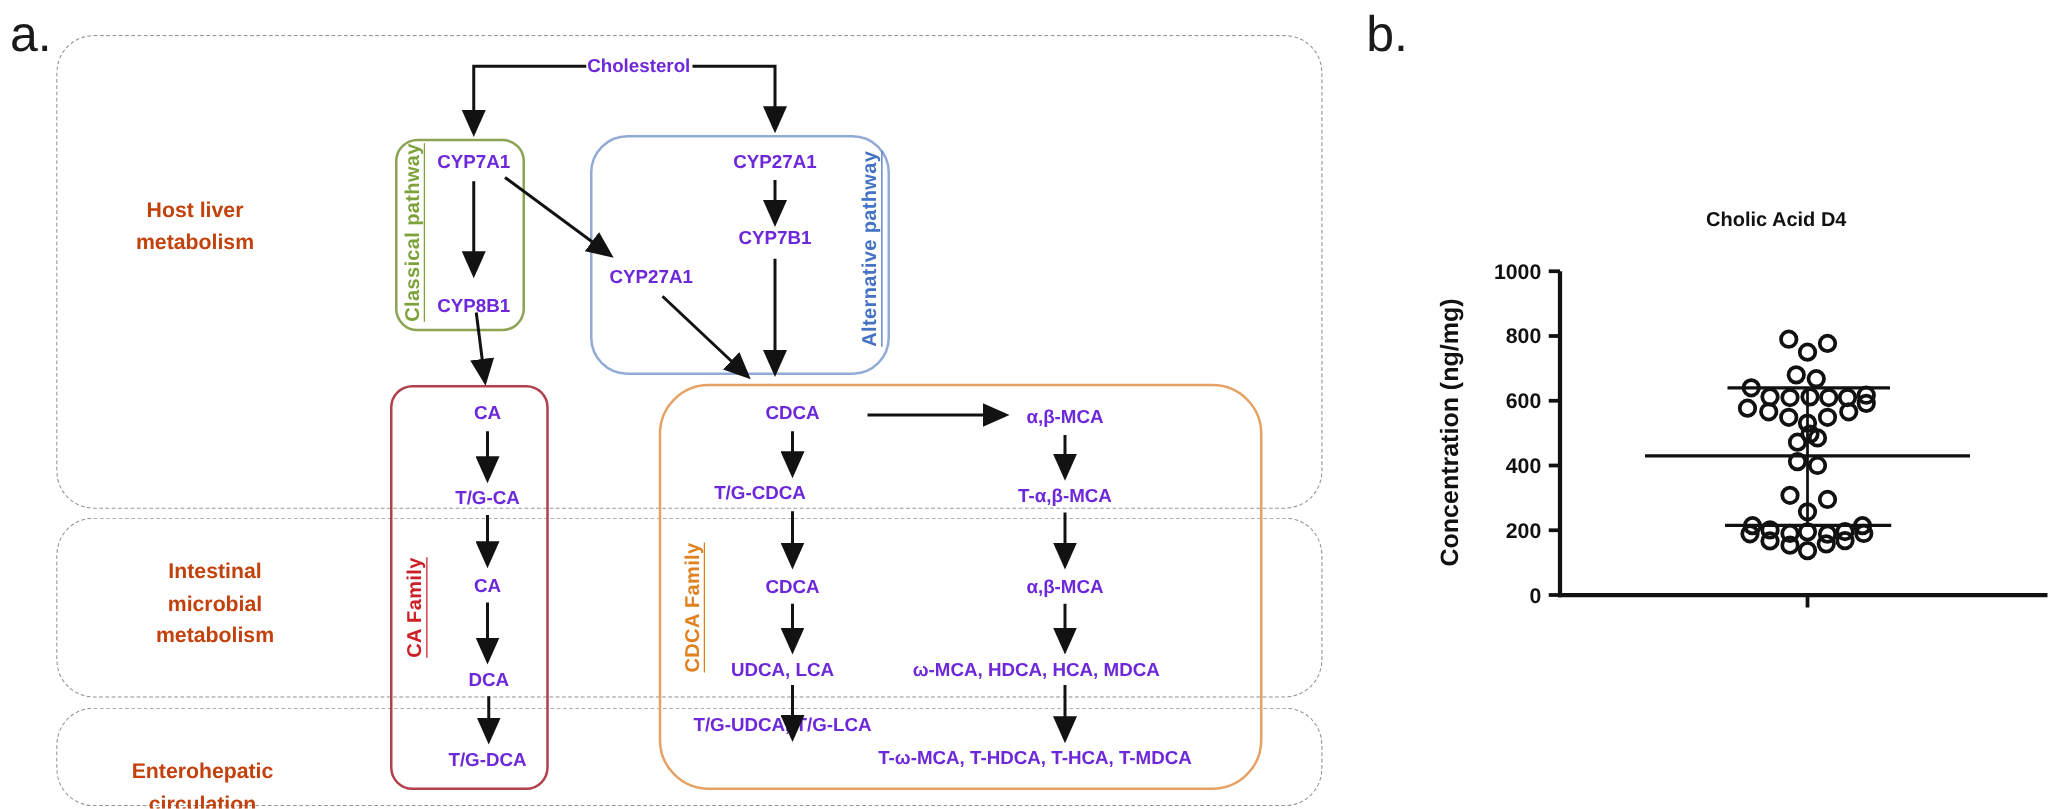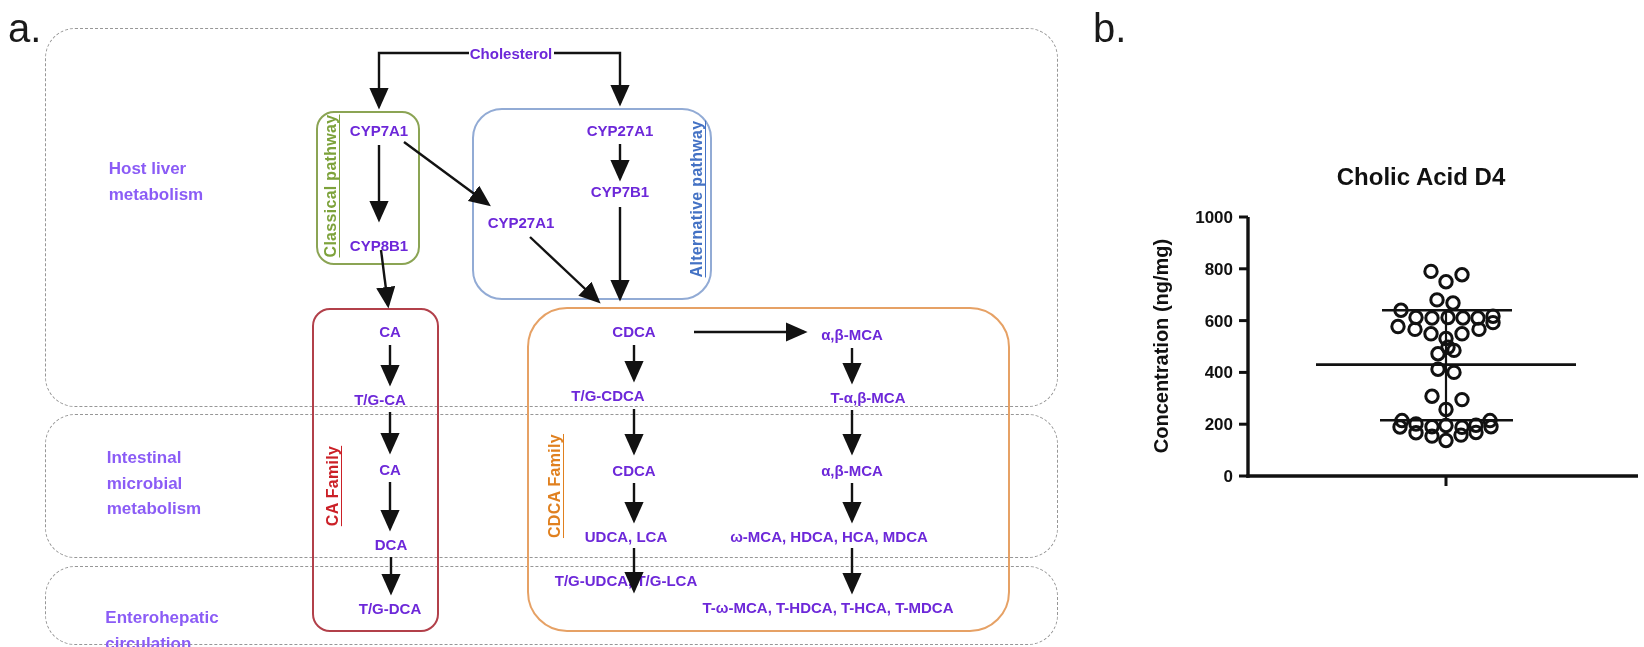--- a/index.html
+++ b/index.html
@@ -1,76 +1,76 @@
 <!DOCTYPE html>
 <html><head>
 <meta charset="utf-8">
 <style>
   html,body{margin:0;padding:0;background:#fff;}
   #stage{position:relative;width:1644px;height:647px;background:#fff;overflow:hidden;
          font-family:"Liberation Sans","DejaVu Sans",sans-serif;}
   .panel-letter{position:absolute;font-size:40px;font-weight:400;color:#1a1a1a;line-height:1;}
   .section{position:absolute;border:1.5px dashed #979797;border-radius:30px;}
-  .section-label{position:absolute;transform:translate(-50%,-50%);text-align:left;
-                 font-size:17px;font-weight:bold;color:#8b5cf6;white-space:pre-line;line-height:1.5;}
+  .section-label{position:absolute;transform:translate(-50%,-50%);text-align:center;
+                 font-size:17px;font-weight:bold;color:#c2410c;white-space:pre-line;line-height:1.5;}
   .pbox{position:absolute;border:2px solid;background:transparent;}
   .vlabel{position:absolute;transform:translate(-50%,-50%) rotate(180deg);
           writing-mode:vertical-rl;font-size:16px;font-weight:bold;
           text-decoration:underline;white-space:nowrap;letter-spacing:.3px;}
   .node{position:absolute;transform:translate(-50%,-50%);font-size:15px;font-weight:bold;
         color:#6d28d9;white-space:nowrap;}
   svg.layer{position:absolute;left:0;top:0;pointer-events:none;}
-  .chart-title{position:absolute;transform:translate(-50%,-50%);font-size:24px;font-weight:bold;color:#111;white-space:nowrap;}
+  .chart-title{position:absolute;transform:translate(-50%,-50%);font-size:16px;font-weight:bold;color:#111;white-space:nowrap;}
   .y-label{position:absolute;transform:translate(-50%,-50%) rotate(-90deg);font-size:20px;
            font-weight:bold;color:#111;white-space:nowrap;}
 </style>
 </head>
 <body>
 
 <div id="stage">
   <div class="panel-letter" style="left:8px;top:8px">a.</div>
   <div class="panel-letter" style="left:1093px;top:8px">b.</div>
 
   <div id="diagram">
       <div class="section" style="left: 45px; top: 28px; width: 1011px; height: 377px;"></div>
       <div class="section-label" style="left: 156px; top: 181px;">Host liver
 metabolism</div>
       <div class="section" style="left: 45px; top: 414px; width: 1011px; height: 142px;"></div>
-      <div class="section-label" style="left: 154px; top: 483px;">Intestinal
+      <div class="section-label" style="left: 172px; top: 483px;">Intestinal
 microbial
 metabolism</div>
       <div class="section" style="left: 45px; top: 566px; width: 1011px; height: 77px;"></div>
       <div class="section-label" style="left: 162px; top: 630px;">Enterohepatic
 circulation</div>
       <div class="pbox" style="left: 316px; top: 111px; width: 100px; height: 150px; border-color: rgb(139, 164, 84); border-radius: 18px;"></div>
       <div class="vlabel" style="left: 331px; top: 186px; color: rgb(125, 162, 59);">Classical pathway</div>
       <div class="pbox" style="left: 472px; top: 108px; width: 236px; height: 188px; border-color: rgb(146, 171, 213); border-radius: 30px;"></div>
       <div class="vlabel" style="left: 697px; top: 199px; color: rgb(68, 114, 196);">Alternative pathway</div>
       <div class="pbox" style="left: 312px; top: 308px; width: 123px; height: 320px; border-color: rgb(178, 64, 74); border-radius: 18px;"></div>
       <div class="vlabel" style="left: 333px; top: 486px; color: rgb(203, 32, 39);">CA Family</div>
       <div class="pbox" style="left: 527px; top: 307px; width: 479px; height: 321px; border-color: rgb(230, 161, 101); border-radius: 40px;"></div>
       <div class="vlabel" style="left: 555px; top: 486px; color: rgb(224, 128, 31);">CDCA Family</div>
       <div class="node" style="left: 511px; top: 53px;">Cholesterol</div>
       <div class="node" style="left: 379px; top: 130px;">CYP7A1</div>
       <div class="node" style="left: 379px; top: 245px;">CYP8B1</div>
       <div class="node" style="left: 620px; top: 130px;">CYP27A1</div>
       <div class="node" style="left: 620px; top: 191px;">CYP7B1</div>
       <div class="node" style="left: 521px; top: 222px;">CYP27A1</div>
       <div class="node" style="left: 390px; top: 331px;">CA</div>
-      <div class="node" style="left: 380px; top: 399px;">T/G-CA</div>
+      <div class="node" style="left: 390px; top: 399px;">T/G-CA</div>
       <div class="node" style="left: 390px; top: 469px;">CA</div>
       <div class="node" style="left: 391px; top: 544px;">DCA</div>
       <div class="node" style="left: 390px; top: 608px;">T/G-DCA</div>
       <div class="node" style="left: 634px; top: 331px;">CDCA</div>
       <div class="node" style="left: 608px; top: 395px;">T/G-CDCA</div>
       <div class="node" style="left: 634px; top: 470px;">CDCA</div>
       <div class="node" style="left: 626px; top: 536px; text-align: right;">UDCA, LCA</div>
       <div class="node" style="left: 626px; top: 580px;">T/G-UDCA, T/G-LCA</div>
       <div class="node" style="left: 852px; top: 334px;">α,β-MCA</div>
-      <div class="node" style="left: 852px; top: 397px; margin-left: 16px;">T-α,β-MCA</div>
+      <div class="node" style="left: 852px; top: 397px;">T-α,β-MCA</div>
       <div class="node" style="left: 852px; top: 470px;">α,β-MCA</div>
       <div class="node" style="left: 829px; top: 536px; text-align: right;">ω-MCA, HDCA, HCA, MDCA</div>
       <div class="node" style="left: 828px; top: 607px;">T-ω-MCA, T-HDCA, T-HCA, T-MDCA</div>
     </div>
 
   <div class="chart-title" style="left:1421px;top:177px">Cholic Acid D4</div>
   <div class="y-label" style="left:1161px;top:346px">Concentration (ng/mg)</div>
   <svg class="layer" id="chart-svg" width="1644" height="647">
       <line x1="1248" y1="217" x2="1248" y2="477.7" stroke="#111" stroke-width="3.4"></line>
       <line x1="1246.3" y1="476" x2="1638" y2="476" stroke="#111" stroke-width="3.4"></line>

